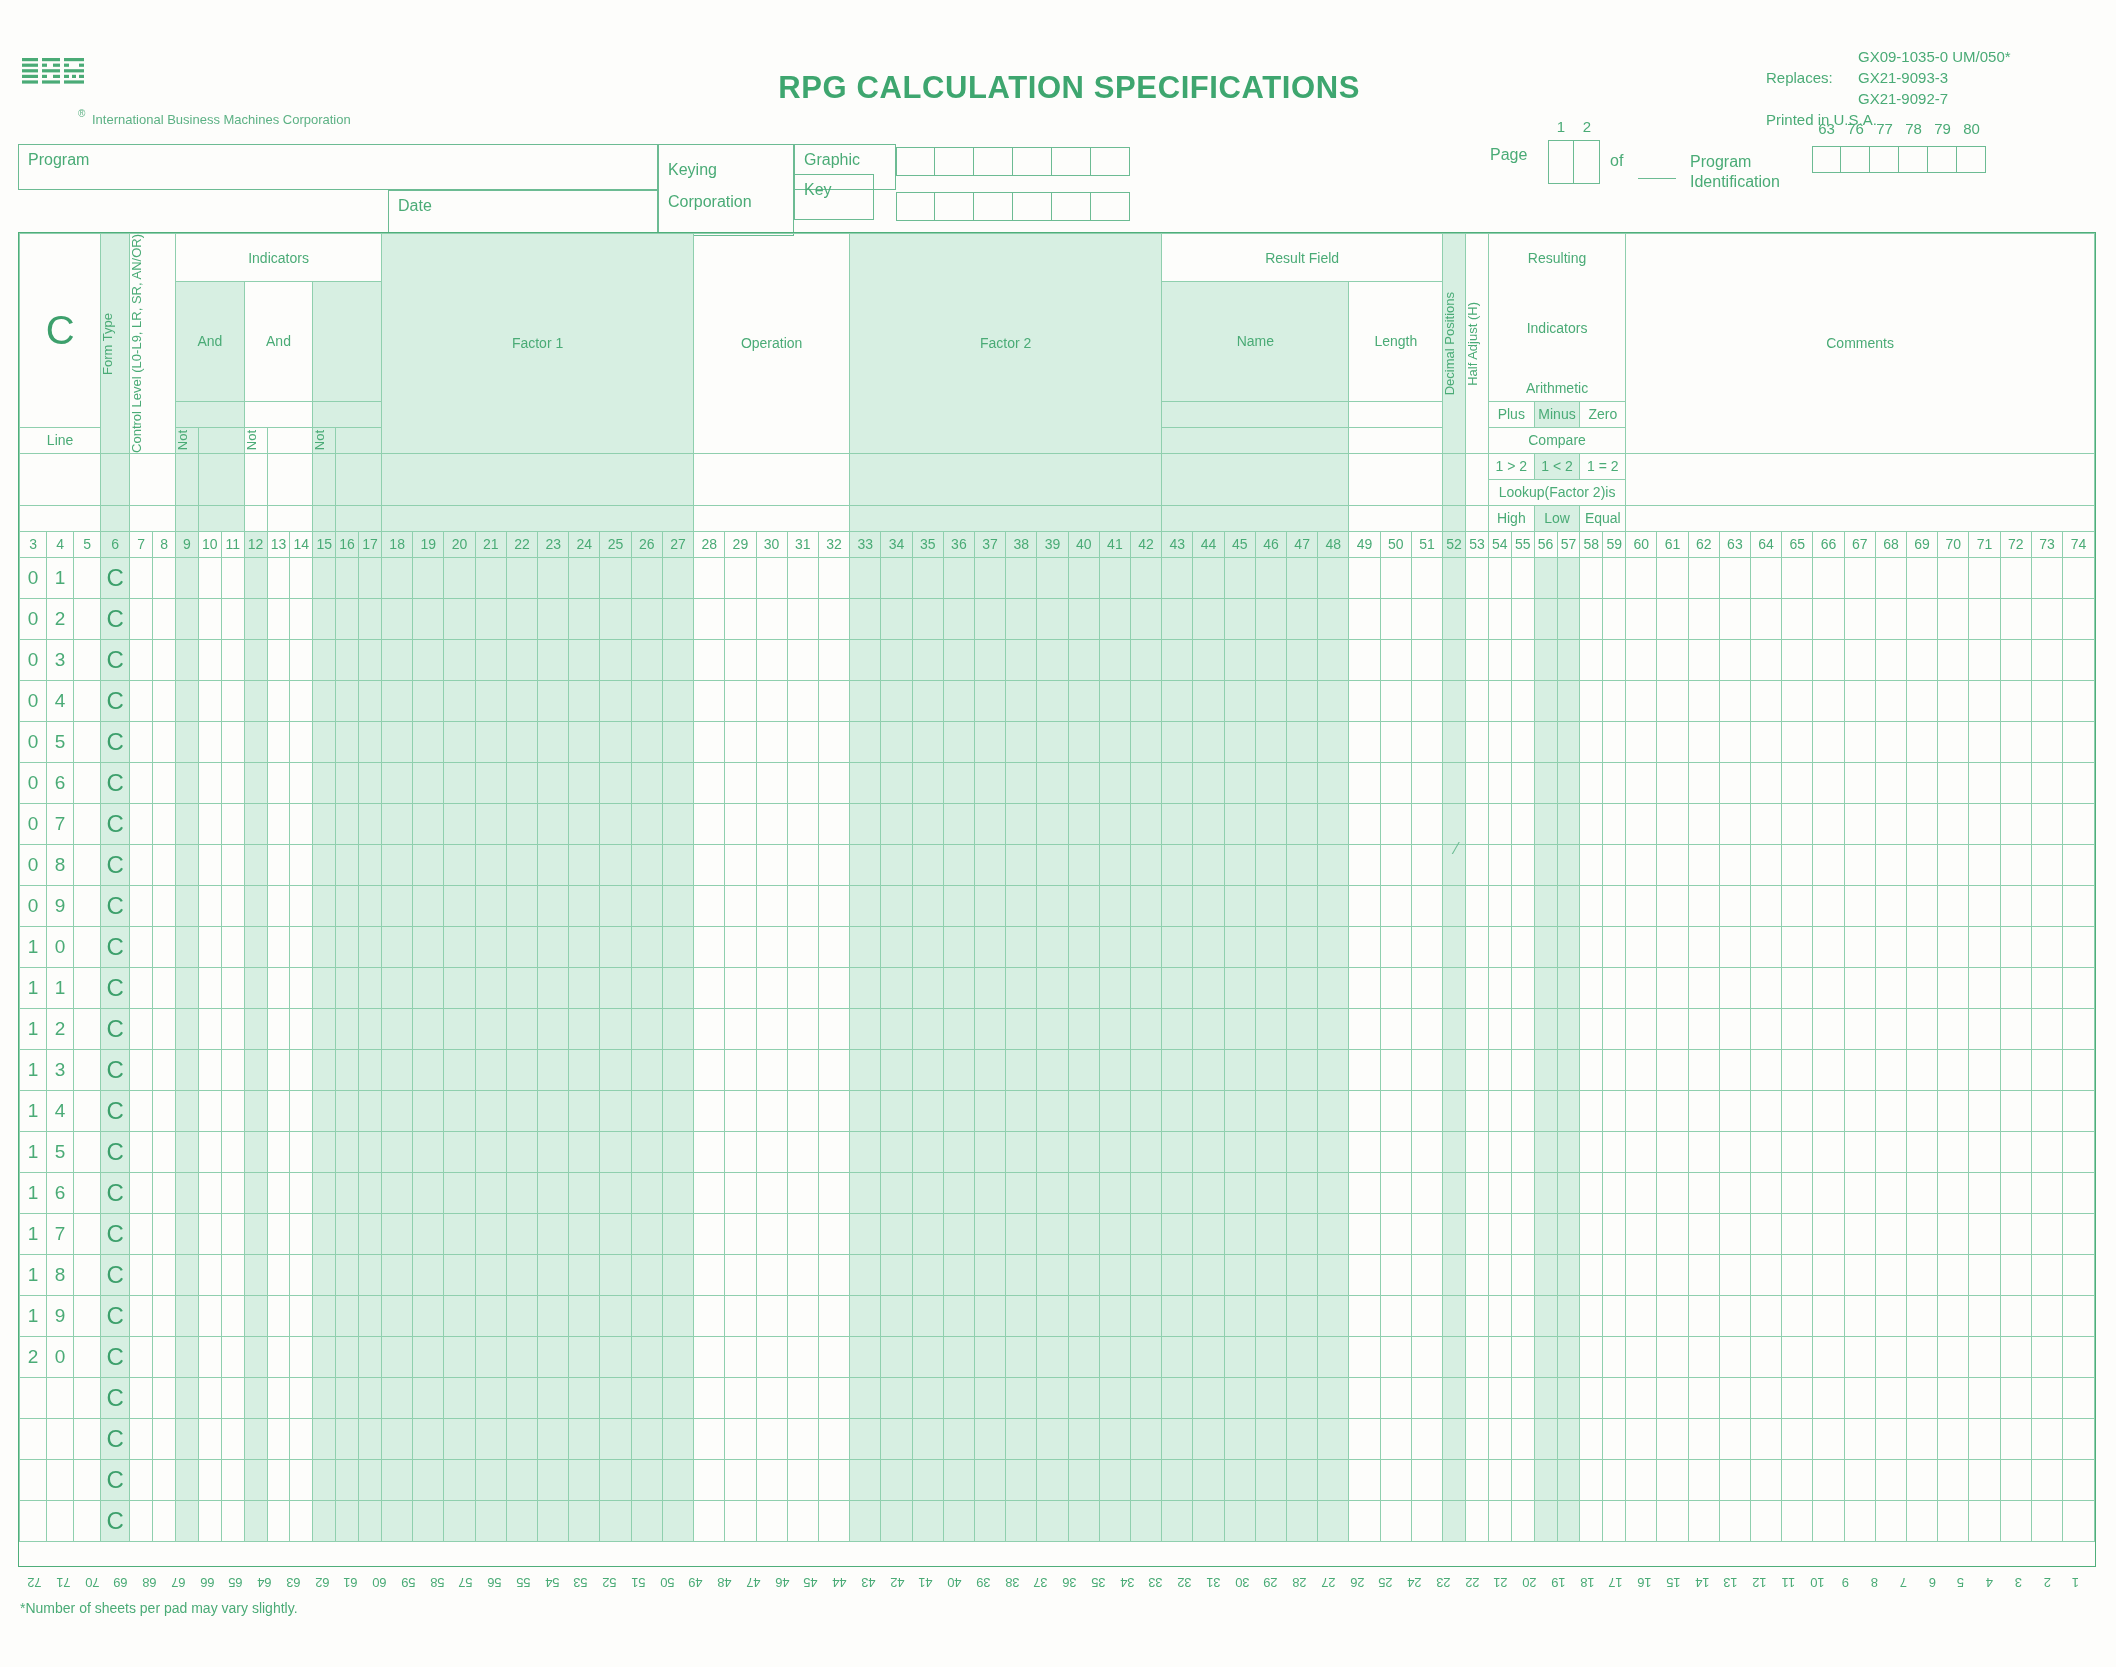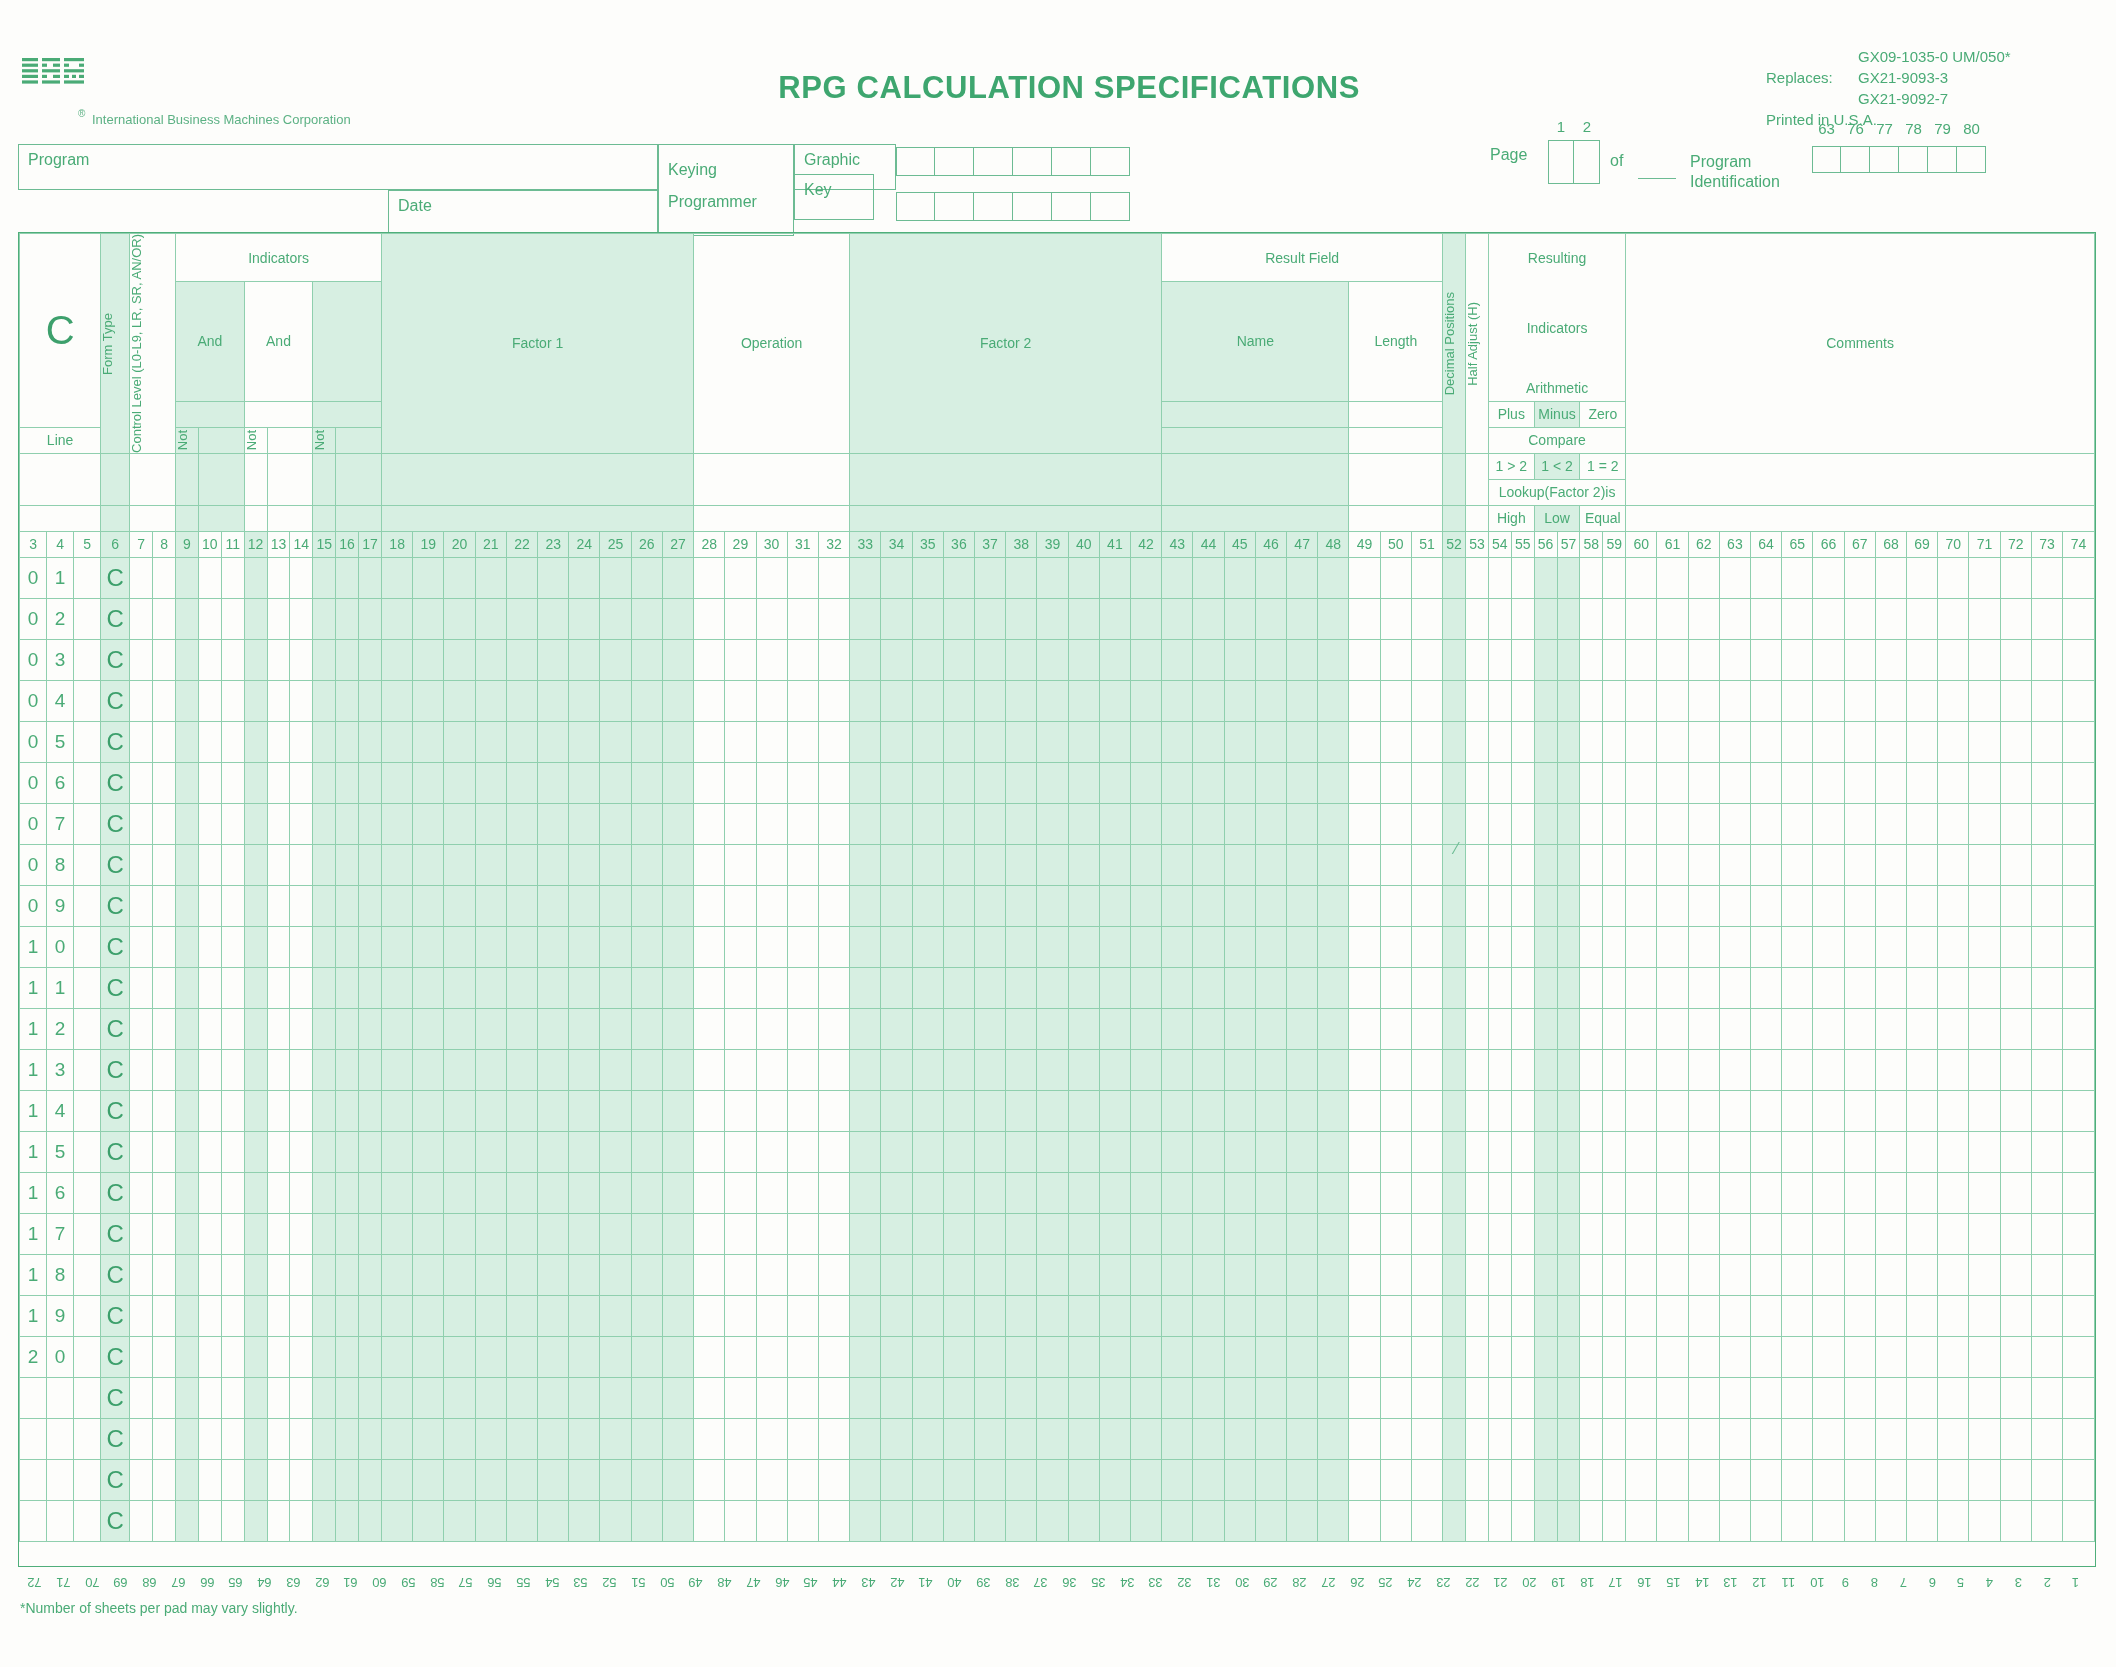--- a/index.html
+++ b/index.html
@@ -303,21 +303,21 @@
 
     <div class="hdrbox" style="left:18px; top:144px; width:640px; height:46px;">
       <span class="t">Program</span>
     </div>
     <div class="hdrbox" style="left:388px; top:190px; width:270px; height:46px;">
       <span class="t">Date</span>
     </div>
 
     <div class="hdrbox" style="left:658px; top:144px; width:136px; height:92px;">
       <span class="t" style="top:16px;">Keying</span>
-      <span class="t" style="top:48px;">Programmer</span>
+      <span class="t" style="top:48px;">Corporation</span>
     </div>
     <div class="hdrbox" style="left:794px; top:144px; width:102px; height:46px;">
       <span class="t">Graphic</span>
     </div>
     <div class="hdrbox" style="left:794px; top:174px; width:80px; height:46px;">
       <span class="t">Key</span>
     </div>
     <div class="tinygrid" style="left:896px; top:147px;">
       <div class="c"></div>
       <div class="c"></div>

